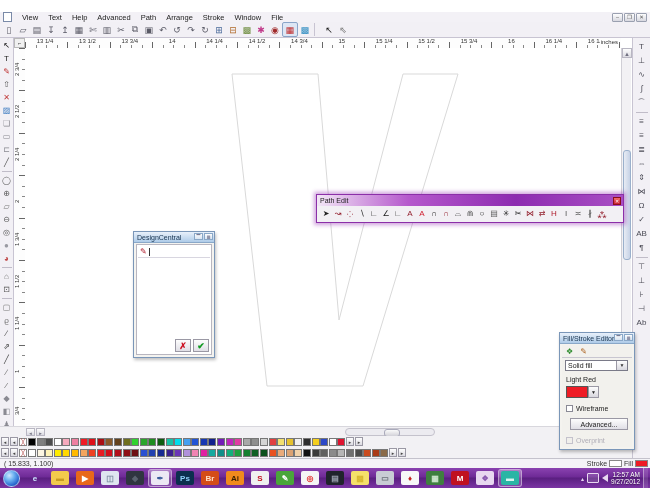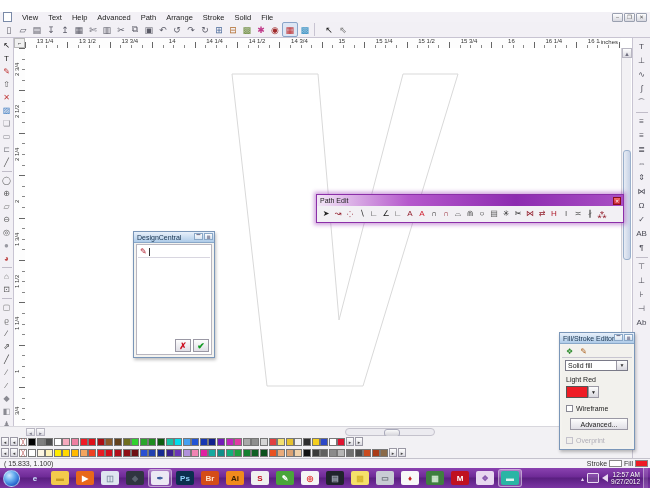--- a/index.html
+++ b/index.html
@@ -162,21 +162,21 @@
 
   <div class="abs" id="menubar">
     <div id="menu-doc-ico"></div>
     <span class="menu-item">View</span>
     <span class="menu-item">Text</span>
     <span class="menu-item">Help</span>
     <span class="menu-item">Advanced</span>
     <span class="menu-item">Path</span>
     <span class="menu-item">Arrange</span>
     <span class="menu-item">Stroke</span>
-    <span class="menu-item">Solid</span>
+    <span class="menu-item">Window</span>
     <span class="menu-item">File</span>
     <div id="mdi-ctrls">
       <div class="mdib">–</div>
       <div class="mdib">❐</div>
       <div class="mdib">✕</div>
     </div>
   </div>
 
   <div class="abs" id="toolbar">
       <div class="tb">

